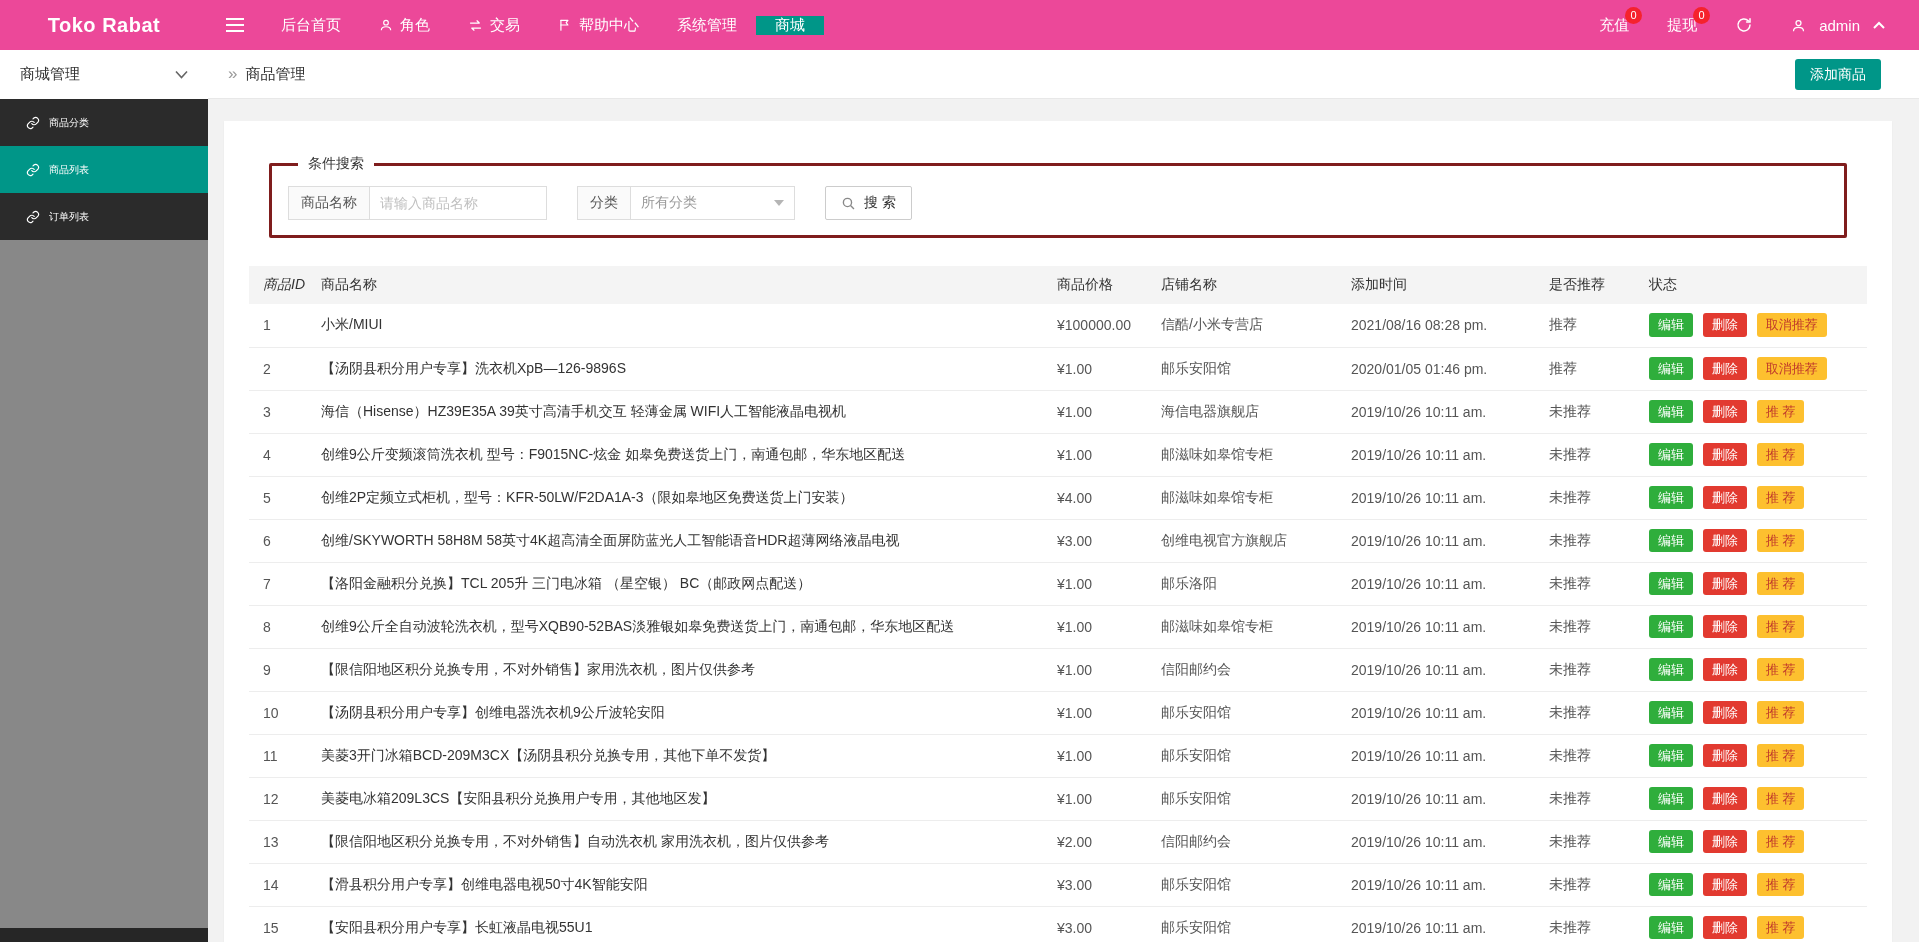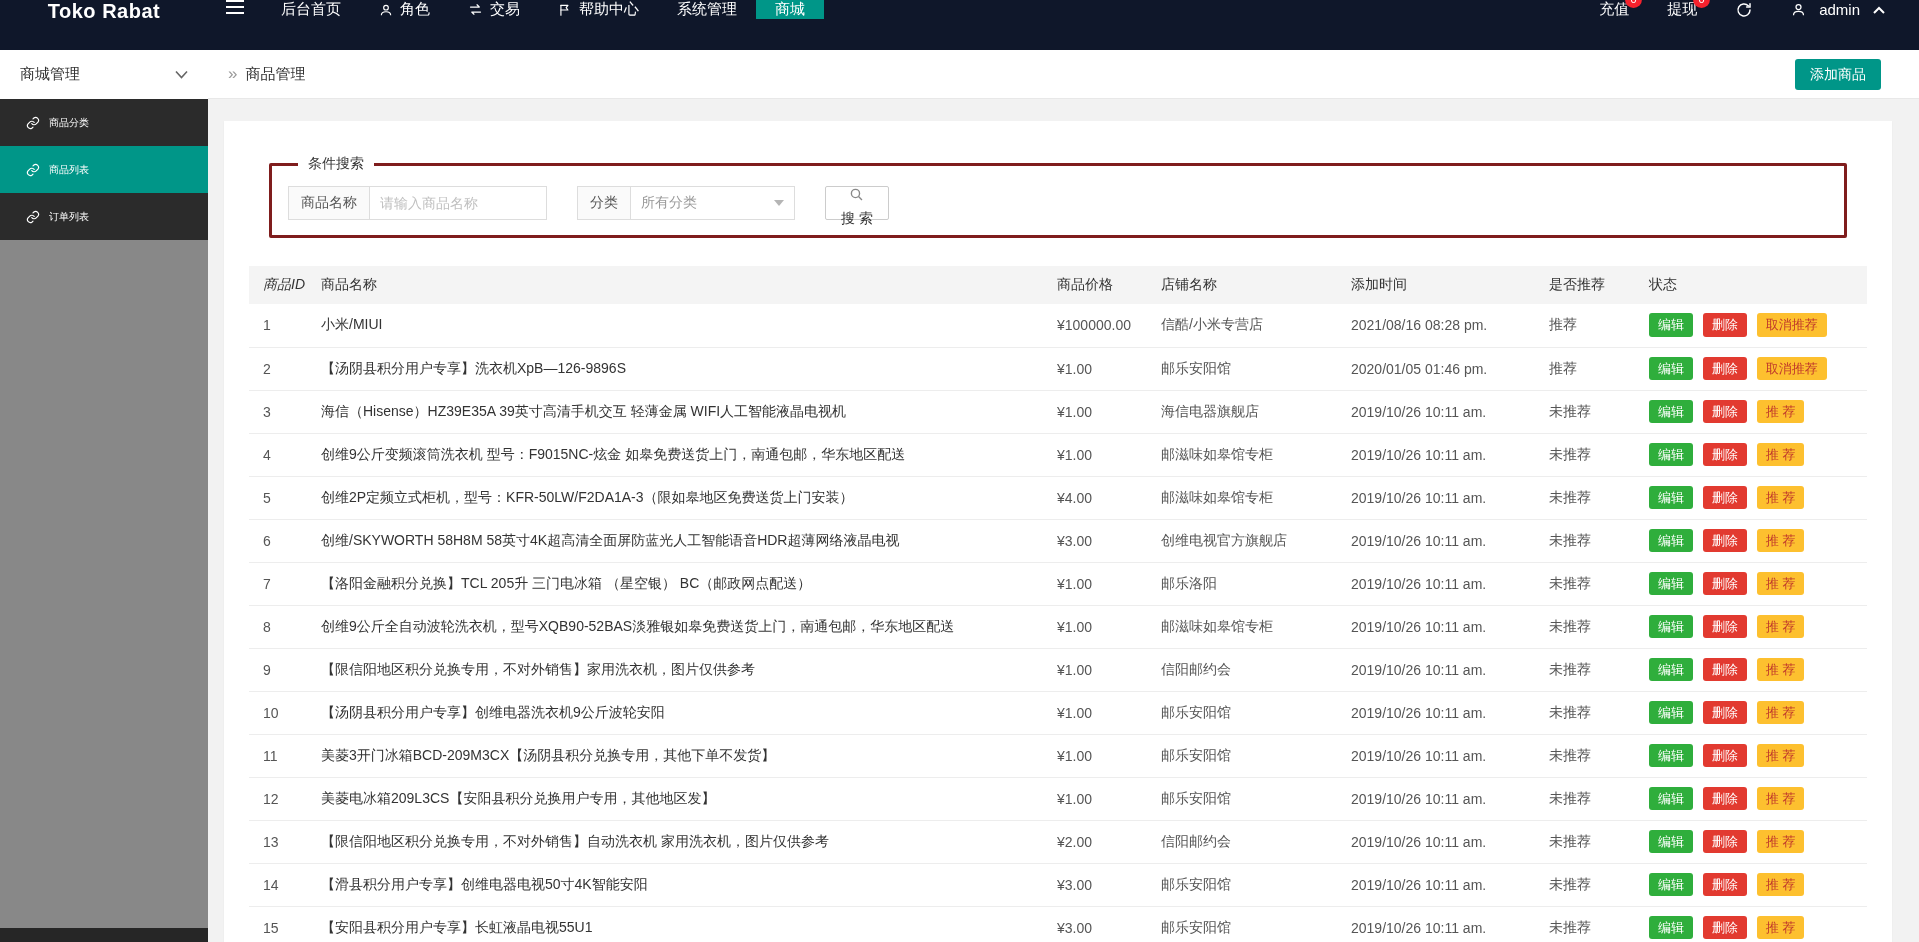--- a/index.html
+++ b/index.html
@@ -6,21 +6,21 @@
   html, body { width: 1919px; height: 942px; overflow: hidden; }
   body {
     font-family: "Liberation Sans", "DejaVu Sans", sans-serif;
     background: #f2f2f2;
     color: #333;
   }
 
   
   .topbar {
     position: fixed; top: 0; left: 0; right: 0; height: 50px;
-    background: #0f172a; color: #fff; display: flex; align-items: flex-start; z-index: 30;
+    background: #ec4899; color: #fff; display: flex; align-items: center; z-index: 30;
   }
   .logo {
     width: 208px; display: flex; align-items: center; justify-content: center;
     font-size: 20px; font-weight: bold; letter-spacing: .5px;
   }
   .hamburger { width: 54px; display: flex; align-items: center; justify-content: center; cursor: pointer; }
   .nav { display: flex; align-items: stretch; }
   .nav-item {
     display: flex; align-items: center; gap: 7px; padding: 0 19px;
     font-size: 15px; cursor: pointer; white-space: nowrap;
@@ -90,21 +90,21 @@
     display: inline-flex; align-items: center; height: 34px; width: 165px; border: 1px solid #ddd;
     padding: 0 10px; font-size: 14px; color: #999; background: #fff; cursor: pointer;
   }
   .ctl-select .caret {
     margin-left: auto; width: 0; height: 0; border-left: 5px solid transparent;
     border-right: 5px solid transparent; border-top: 6px solid #b5b5b5;
   }
   .search-btn {
     margin-left: 30px; height: 34px; padding: 0 15px; background: #fff; border: 1px solid #ccc;
     border-radius: 2px; display: inline-flex; align-items: center; gap: 8px; font-size: 14px;
-    color: #333; cursor: pointer; font-family: inherit; flex-direction: column;
+    color: #333; cursor: pointer; font-family: inherit;
   }
 
   
   .product-table { width: 100%; border-collapse: collapse; table-layout: fixed; }
   .product-table th {
     height: 38px; background: #f4f4f4; font-weight: 400; color: #333; text-align: left;
     padding: 0 0 0 14px; font-size: 14px; white-space: nowrap;
   }
   .product-table td {
     height: 43px; padding: 0 0 0 14px; border-bottom: 1px solid #ededed;

